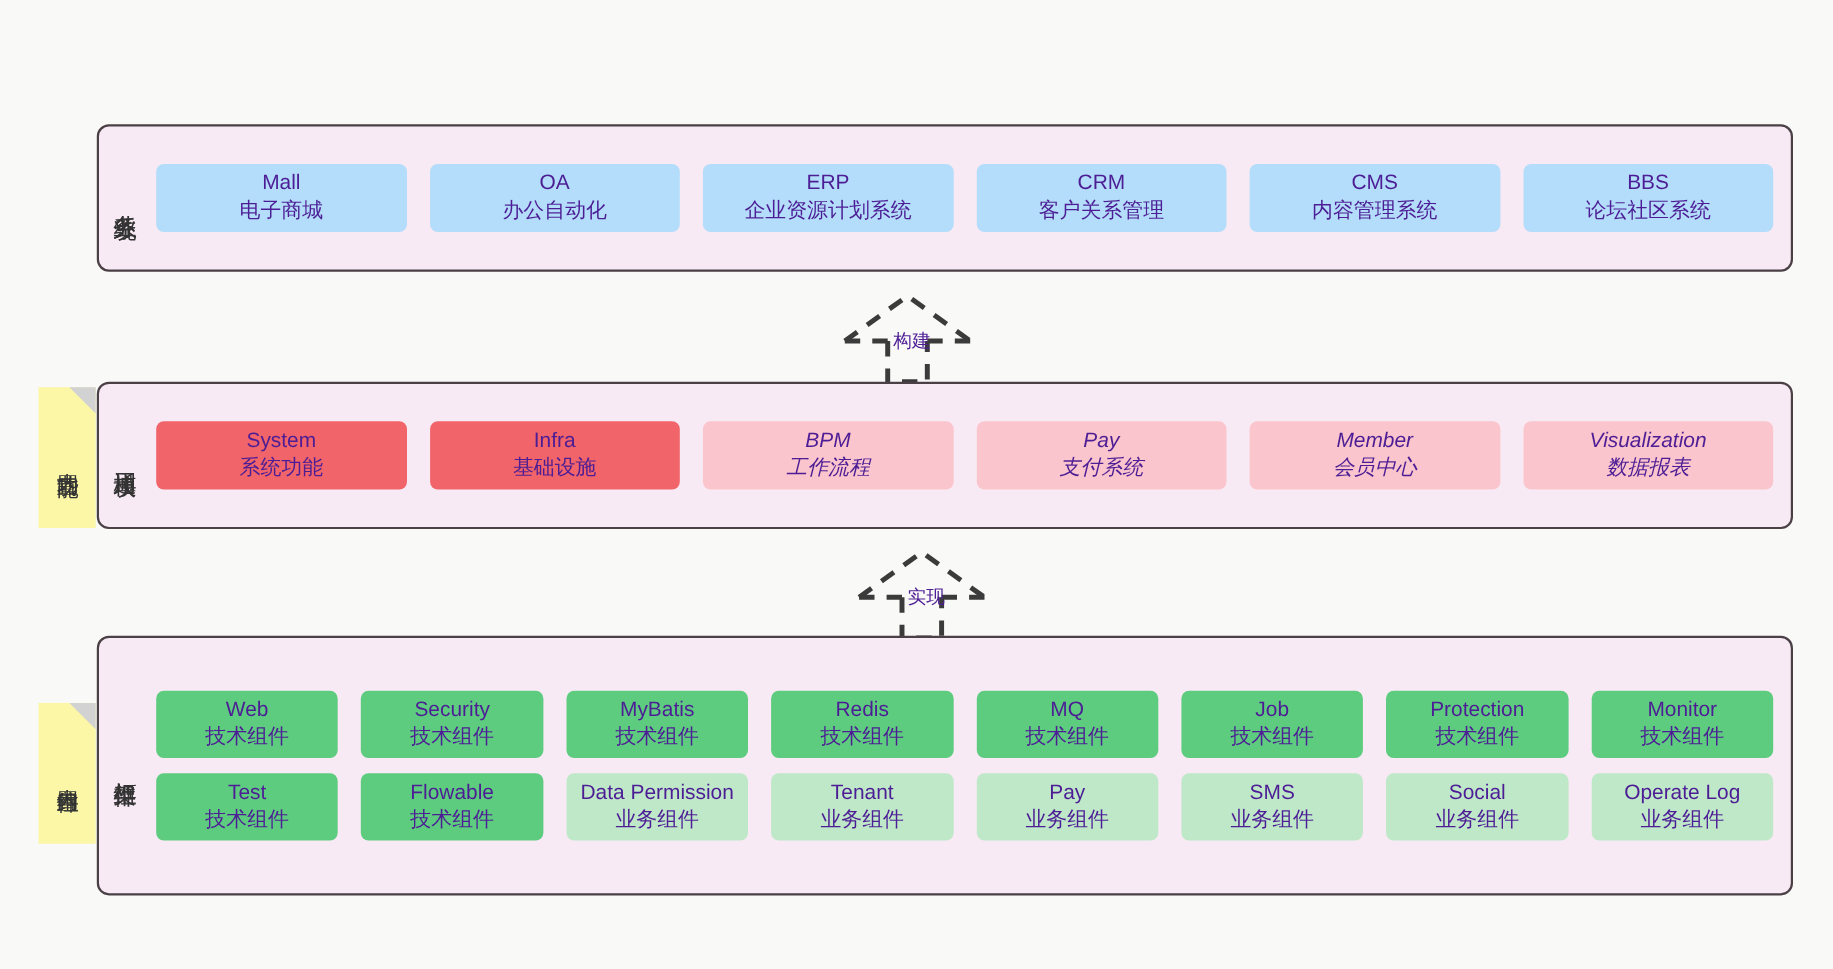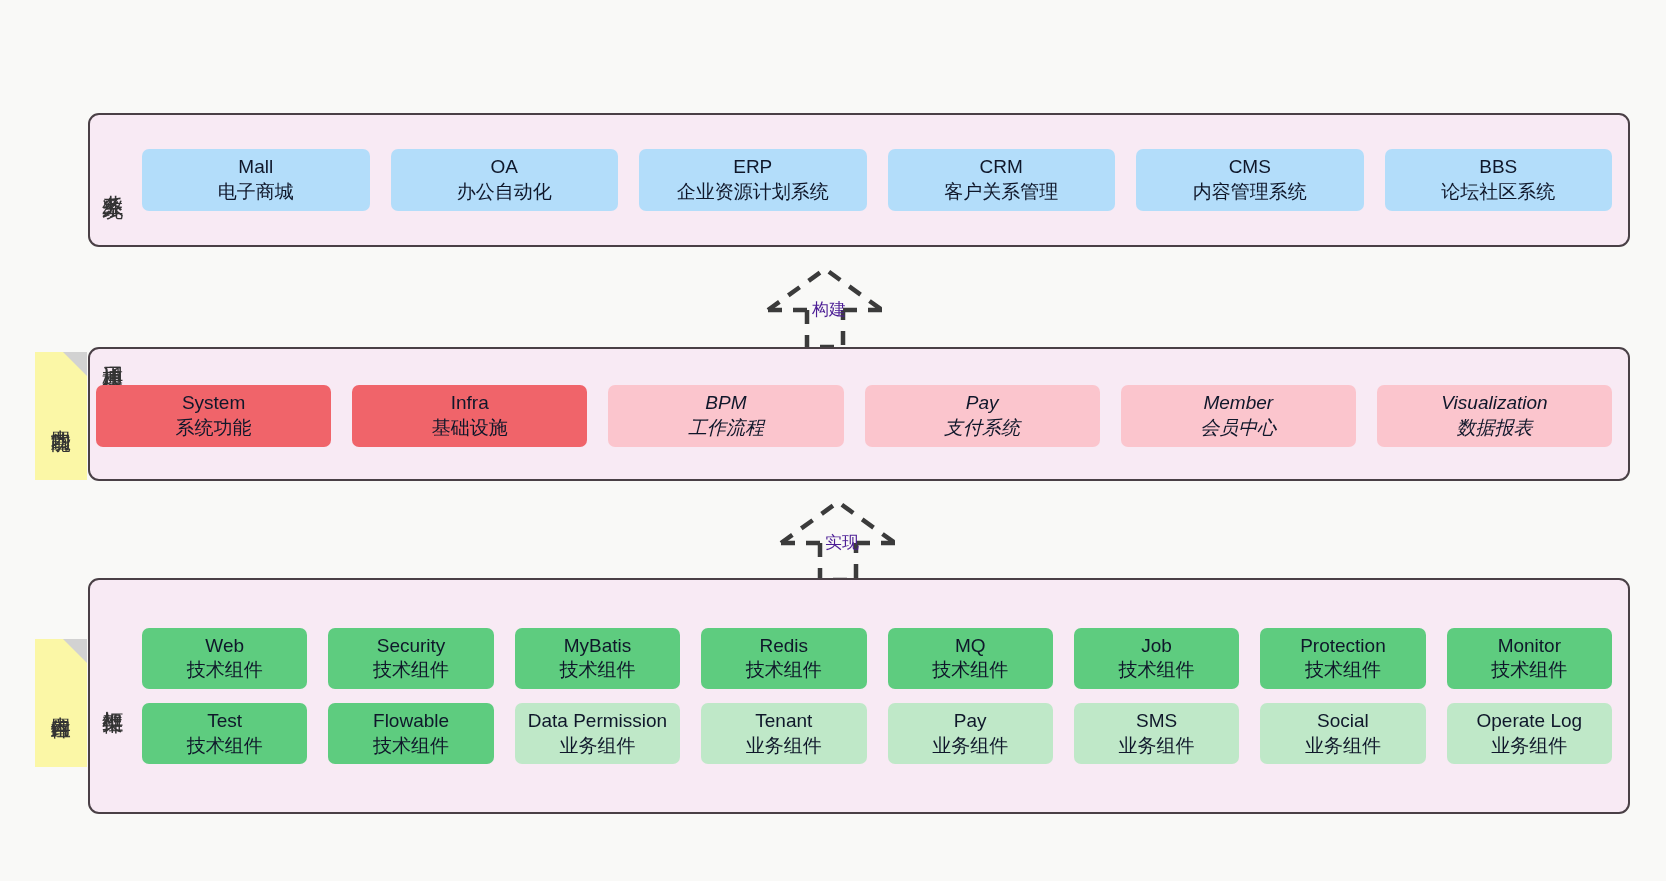--- a/index.html
+++ b/index.html
@@ -52,21 +52,21 @@
   }
   .card{
     flex:1 1 0;
     min-width:0;
     border-radius:7px;
     display:flex;
     flex-direction:column;
     align-items:center;
     justify-content:center;
     text-align:center;
-    color:#0f172a;
+    color:#4c1d95;
     font-size:19px;
     line-height:1.30;
     padding:6px 4px;
     box-sizing:border-box;
   }
   .card .en{display:block;}
   .card .cn{display:block;}
 
   
   .c-blue      {background:#b3ddfa;}
@@ -154,21 +154,21 @@
       <path d="M 52 48 L 52 85 L 88 85 L 88 48" fill="none" stroke="#3b3b3b" stroke-width="4.5" stroke-dasharray="14,11" stroke-linecap="butt"></path>
     </svg>
     <span class="arrow-label" style="left:57px;top:36px;">构建</span>
   </div>
 
   <div class="note" style="left:35px;top:352px;width:52px;height:128px;">
     <span class="fold"></span>
     <span>内置功能</span>
   </div>
 
-  <div class="layer" id="layer1" style="left:88px;top:347px;width:1542px;height:134px;flex-direction:column;">
+  <div class="layer" id="layer1" style="left:88px;top:347px;width:1542px;height:134px;">
     <div class="layer-title">通用模块</div>
     <div class="cards">
       <div class="row">
         <div class="card c-red">
           <span class="en">System</span>
           <span class="cn">系统功能</span>
         </div>
         <div class="card c-red">
           <span class="en">Infra</span>
           <span class="cn">基础设施</span>

